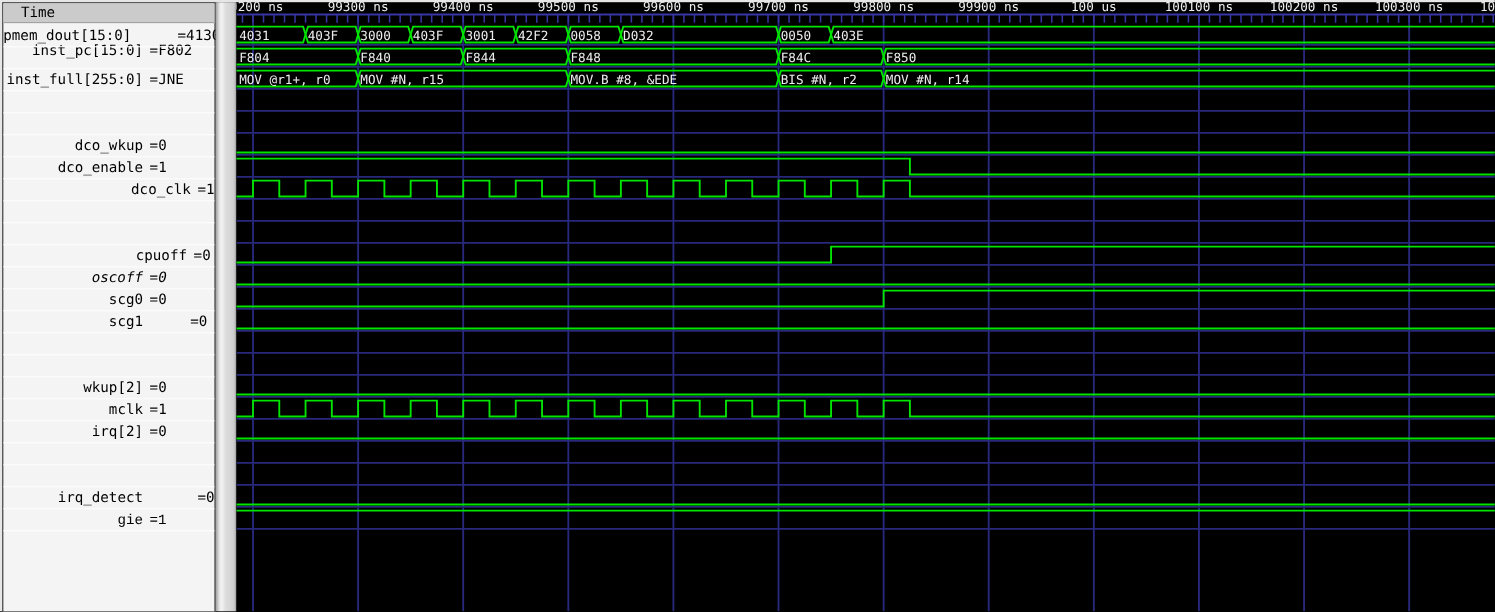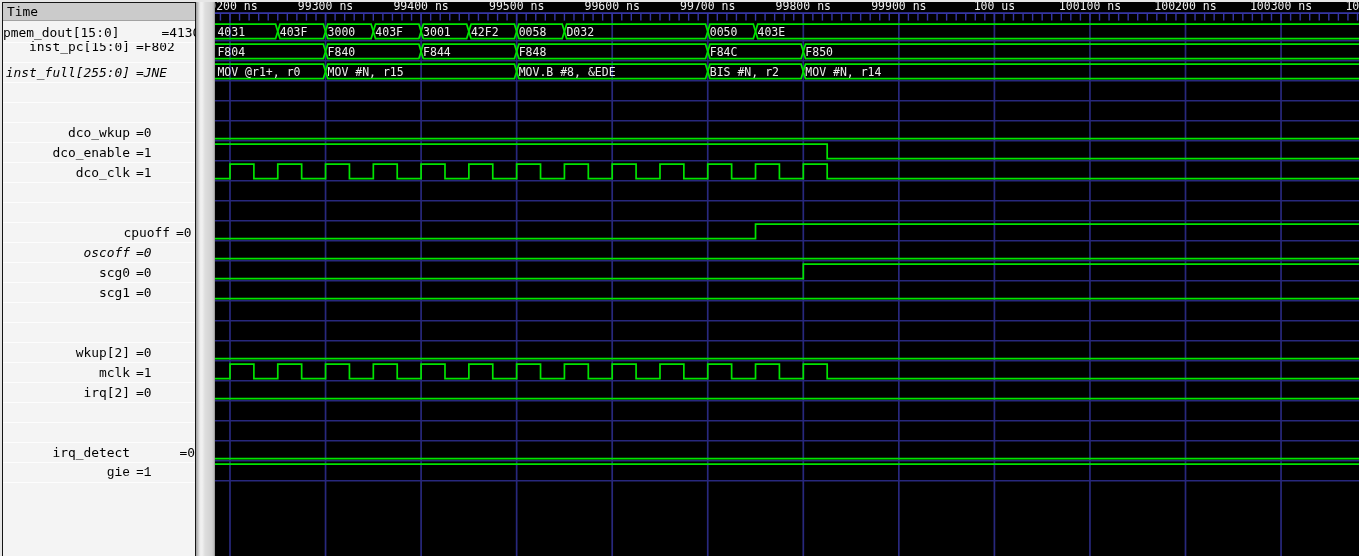--- a/index.html
+++ b/index.html
@@ -3,21 +3,21 @@
 <meta charset="utf-8">
 <style>
   html,body{margin:0;padding:0;}
   body{width:1359px;height:556px;overflow:hidden;position:relative;background:#000;
        font-family:"DejaVu Sans Mono", monospace;}
   #top-strip{position:absolute;left:0;top:0;width:1359px;height:2px;background:#e6e6e6;z-index:9;}
   #left-strip{position:absolute;left:0;top:0;width:2px;height:556px;background:#e6e6e6;z-index:9;}
   #signal-panel{position:absolute;left:2px;top:2px;width:192px;height:554px;background:#f4f4f4;
       border-left:1px solid #151515;border-top:1px solid #151515;border-right:1px solid #151515;}
   #panel-header{position:absolute;left:0;top:0;width:192px;height:18px;background:#cbcbcb;
-      border-bottom:1px solid #a2a2a2;box-sizing:border-box;color:#000;font-size:12.9px;line-height:17px;padding-left:4px;}
+      border-bottom:1px solid #a2a2a2;box-sizing:border-box;color:#000;font-size:12.9px;line-height:17px;padding-left:16px;}
   #signal-list{position:absolute;left:0;top:19px;width:192px;}
   .sig-row{position:absolute;left:0;width:192px;height:20px;display:flex;color:#000;font-size:12.9px;line-height:20px;white-space:pre;}
   .sig-name{display:inline-block;width:127px;text-align:right;overflow:visible;}
   .sig-val{display:inline-block;margin-left:6px;}
   .sig-sep{position:absolute;left:0;width:192px;height:1px;background:#fdfdfd;}
   #vscrollbar{position:absolute;left:196px;top:2px;width:19px;height:554px;
       background:linear-gradient(to right,#9e9e9e 0px,#c6c6c6 2px,#ededed 4px,#f1f1f1 6px,#dedede 9px,#d6d6d6 13px,#d0d0d0 16px,#c0c0c0 17.5px,#909090 19px);}
   #wave-area{position:absolute;left:215px;top:0px;width:1144px;height:556px;background:#000;}
   svg text{font-family:"DejaVu Sans Mono", monospace;}
 </style>
@@ -26,43 +26,43 @@
 
 <div id="top-strip"></div>
 <div id="left-strip"></div>
 
 <div id="signal-panel">
   <div id="panel-header">Time</div>
   <div id="signal-list">
       <div class="sig-row" style="top: 0.8px; gap: 36px;"><span class="sig-name">pmem_dout[15:0]</span><span class="sig-val">=4130</span></div>
       <div class="sig-row" style="top: 15px;"><span class="sig-name">inst_pc[15:0]</span><span class="sig-val">=F802</span></div>
       <div class="sig-sep" style="top: 19.8px;"></div>
-      <div class="sig-row" style="top: 40.8px; font-style: italic;"><span class="sig-name">inst_full[255:0]</span><span class="sig-val">=JNE</span></div>
+      <div class="sig-row" style="top: 40.8px;"><span class="sig-name">inst_full[255:0]</span><span class="sig-val">=JNE</span></div>
       <div class="sig-sep" style="top: 39.8px;"></div>
       <div class="sig-row" style="top: 60.8px;"><span class="sig-name"></span><span class="sig-val"></span></div>
       <div class="sig-sep" style="top: 59.8px;"></div>
       <div class="sig-row" style="top: 80.8px;"><span class="sig-name"></span><span class="sig-val"></span></div>
       <div class="sig-sep" style="top: 79.8px;"></div>
       <div class="sig-row" style="top: 100.8px; align-items: flex-end;"><span class="sig-name">dco_wkup</span><span class="sig-val">=0</span></div>
       <div class="sig-sep" style="top: 99.8px;"></div>
       <div class="sig-row" style="top: 120.8px;"><span class="sig-name">dco_enable</span><span class="sig-val">=1</span></div>
       <div class="sig-sep" style="top: 119.8px;"></div>
-      <div class="sig-row" style="top: 140.8px;"><span class="sig-name">dco_clk</span><span class="sig-val">=1</span></div>
+      <div class="sig-row" style="top: 140.8px; justify-content: flex-end;"><span class="sig-name">dco_clk</span><span class="sig-val">=1</span></div>
       <div class="sig-sep" style="top: 139.8px;"></div>
       <div class="sig-row" style="top: 160.8px;"><span class="sig-name"></span><span class="sig-val"></span></div>
       <div class="sig-sep" style="top: 159.8px;"></div>
       <div class="sig-row" style="top: 180.8px;"><span class="sig-name"></span><span class="sig-val"></span></div>
       <div class="sig-sep" style="top: 179.8px;"></div>
       <div class="sig-row" style="top: 200.8px; margin-left: 40px;"><span class="sig-name">cpuoff</span><span class="sig-val">=0</span></div>
       <div class="sig-sep" style="top: 199.8px;"></div>
       <div class="sig-row" style="top: 220.8px; font-style: italic;"><span class="sig-name">oscoff</span><span class="sig-val">=0</span></div>
       <div class="sig-sep" style="top: 219.8px;"></div>
       <div class="sig-row" style="top: 240.8px;"><span class="sig-name">scg0</span><span class="sig-val">=0</span></div>
       <div class="sig-sep" style="top: 239.8px;"></div>
-      <div class="sig-row" style="top: 260.8px;"><span class="sig-name">scg1</span><span class="sig-val">=0</span></div>
+      <div class="sig-row" style="top: 260.8px; gap: 37px;"><span class="sig-name">scg1</span><span class="sig-val">=0</span></div>
       <div class="sig-sep" style="top: 259.8px;"></div>
       <div class="sig-row" style="top: 280.8px;"><span class="sig-name"></span><span class="sig-val"></span></div>
       <div class="sig-sep" style="top: 279.8px;"></div>
       <div class="sig-row" style="top: 300.8px;"><span class="sig-name"></span><span class="sig-val"></span></div>
       <div class="sig-sep" style="top: 299.8px;"></div>
       <div class="sig-row" style="top: 320.8px;"><span class="sig-name">wkup[2]</span><span class="sig-val">=0</span></div>
       <div class="sig-sep" style="top: 319.8px;"></div>
       <div class="sig-row" style="top: 340.8px;"><span class="sig-name">mclk</span><span class="sig-val">=1</span></div>
       <div class="sig-sep" style="top: 339.8px;"></div>
       <div class="sig-row" style="top: 360.8px;"><span class="sig-name">irq[2]</span><span class="sig-val">=0</span></div>

